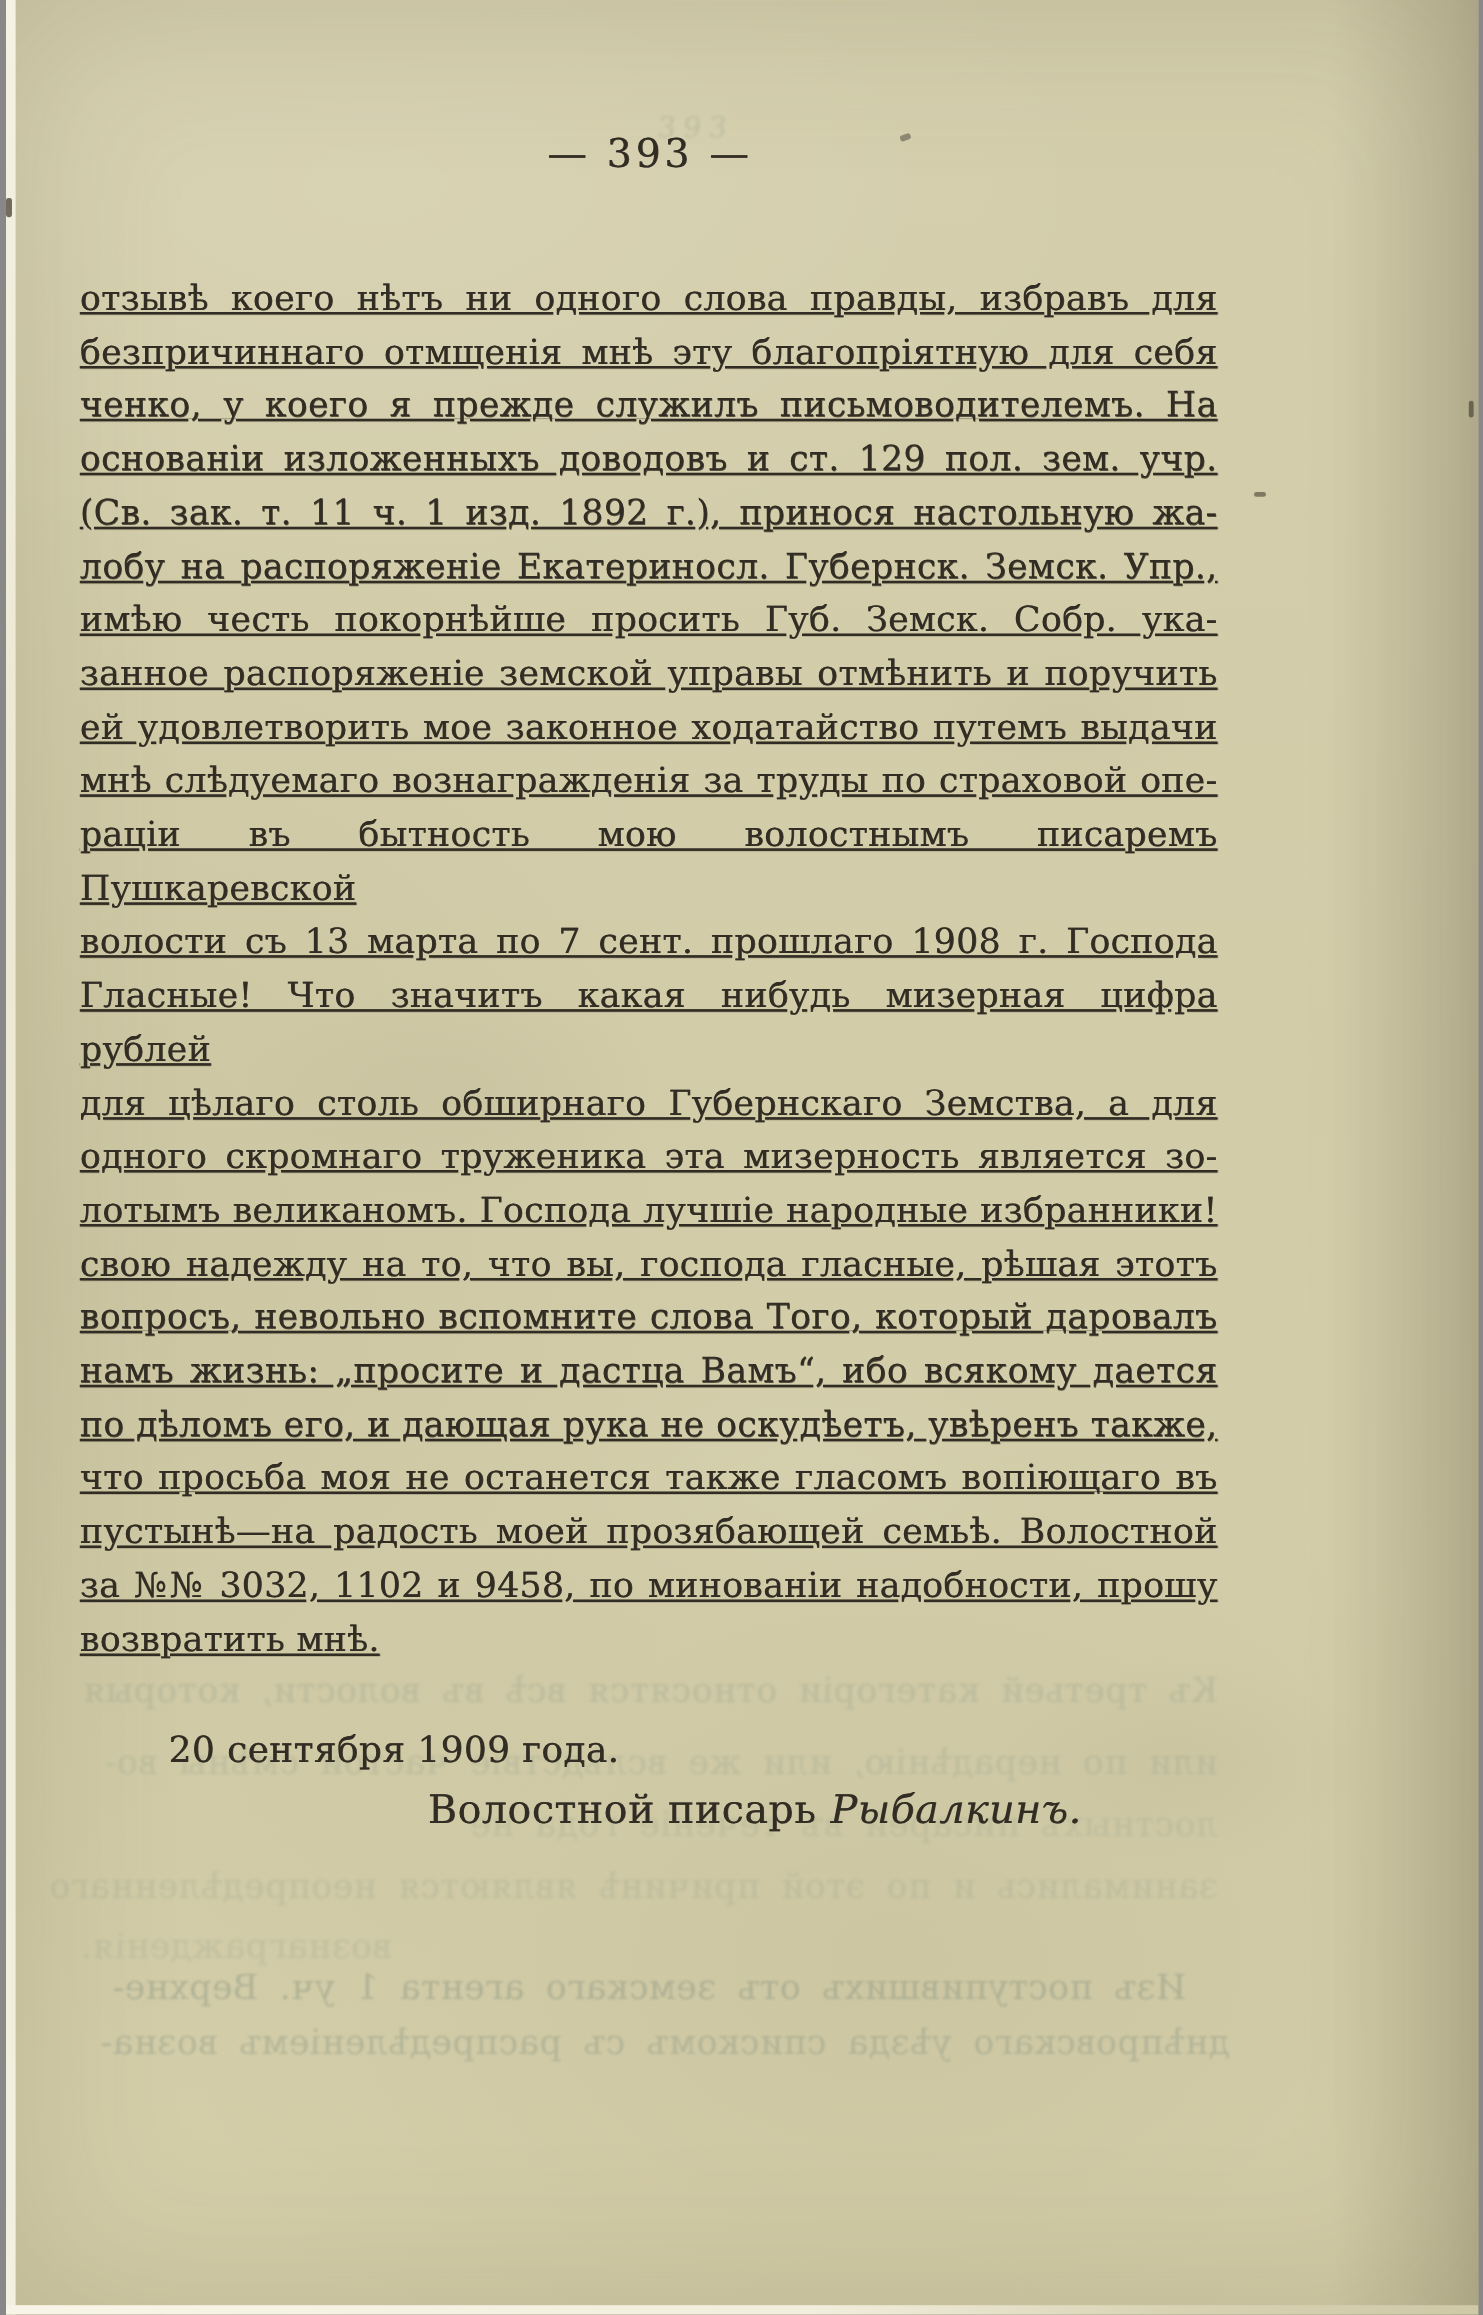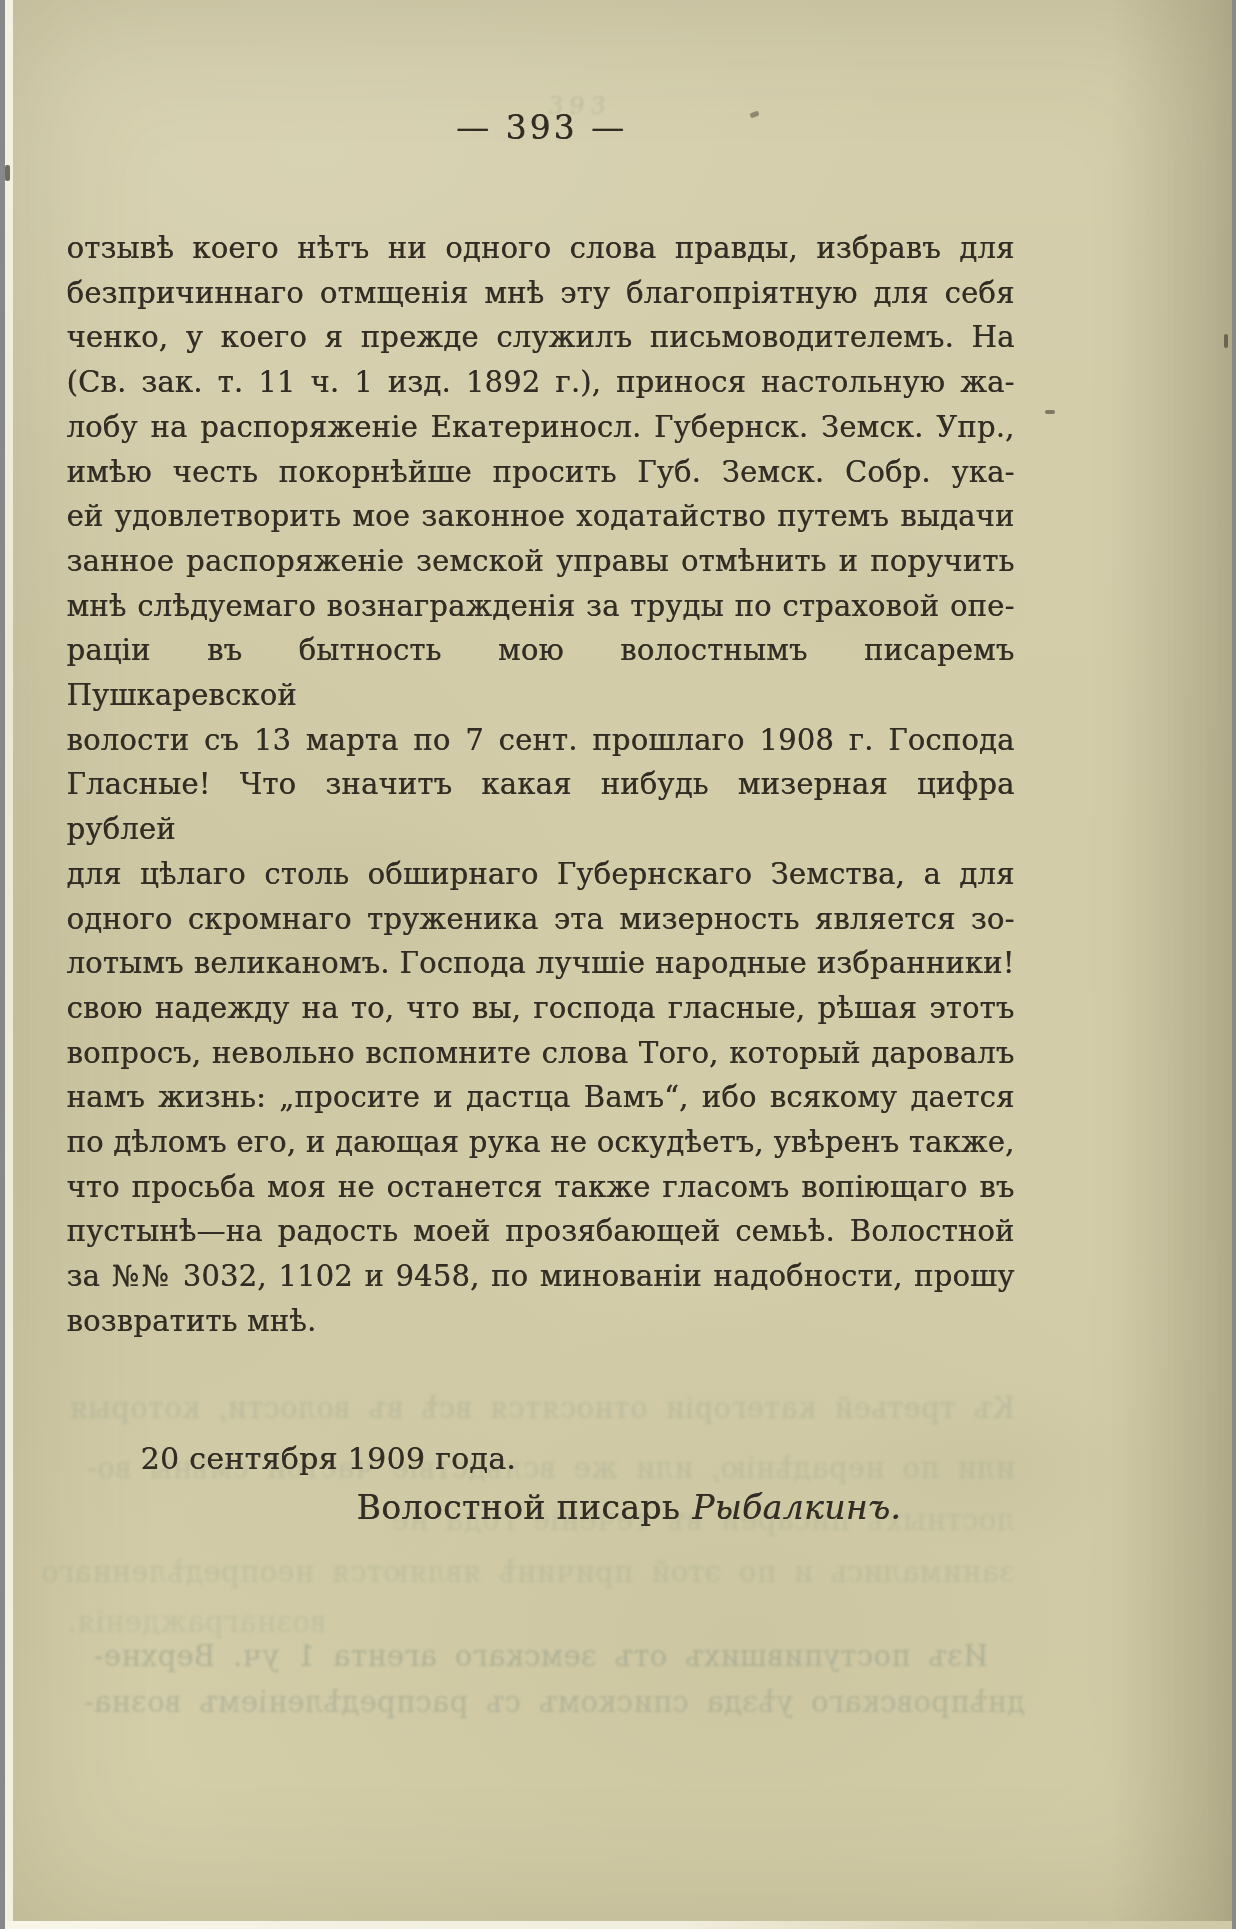--- a/index.html
+++ b/index.html
@@ -38,20 +38,21 @@
   }
   .body-text{
     position:absolute;top:226px;left:62px;width:948px;
   }
   .tline{
     font-size:29px;line-height:44.7px;
     letter-spacing:.2px;
     text-align:justify;text-align-last:justify;
     text-shadow:.4px .2px .3px rgba(45,40,28,.75);
     white-space:normal;
+    text-decoration:underline;
   }
   .tline:last-child{text-align-last:left;}
   .date-line{
     position:absolute;top:1441px;left:136px;
     font-size:30px;letter-spacing:.3px;
     text-shadow:.4px .2px .3px rgba(45,40,28,.75);
   }
   .signature-line{
     position:absolute;top:1488px;left:352px;
     font-size:33px;letter-spacing:.4px;
@@ -109,25 +110,26 @@
     </div>
 
   <div class="ghost-393">393</div>
 
   <div class="page-number">— 393 —</div>
 
   <div class="body-text">
       <div class="tline tline-0">отзывѣ коего нѣтъ ни одного слова правды, избравъ для</div>
       <div class="tline tline-1">безпричиннаго отмщенія мнѣ эту благопріятную для себя</div>
       <div class="tline tline-3">ченко, у коего я прежде служилъ письмоводителемъ. На</div>
+      <div class="tline tline-4">основаніи изложенныхъ доводовъ и ст. 129 пол. зем. учр.</div>
       <div class="tline tline-5">(Св. зак. т. 11 ч. 1 изд. 1892 г.), принося настольную жа-</div>
       <div class="tline tline-6">лобу на распоряженіе Екатериносл. Губернск. Земск. Упр.,</div>
       <div class="tline tline-7">имѣю честь покорнѣйше просить Губ. Земск. Собр. ука-</div>
+      <div class="tline tline-8">занное распоряженіе земской управы отмѣнить и поручить</div>
       <div class="tline tline-9">ей удовлетворить мое законное ходатайство путемъ выдачи</div>
-      <div class="tline tline-8">занное распоряженіе земской управы отмѣнить и поручить</div>
       <div class="tline tline-10">мнѣ слѣдуемаго вознагражденія за труды по страховой опе-</div>
       <div class="tline tline-11">раціи въ бытность мою волостнымъ писаремъ Пушкаревской</div>
       <div class="tline tline-12">волости съ 13 марта по 7 сент. прошлаго 1908 г. Господа</div>
       <div class="tline tline-13">Гласные! Что значитъ какая нибудь мизерная цифра рублей</div>
       <div class="tline tline-14">для цѣлаго столь обширнаго Губернскаго Земства, а для</div>
       <div class="tline tline-15">одного скромнаго труженика эта мизерность является зо-</div>
       <div class="tline tline-16">лотымъ великаномъ. Господа лучшіе народные избранники!</div>
       <div class="tline tline-18">свою надежду на то, что вы, господа гласные, рѣшая этотъ</div>
       <div class="tline tline-19">вопросъ, невольно вспомните слова Того, который даровалъ</div>
       <div class="tline tline-20">намъ жизнь: „просите и дастца Вамъ“, ибо всякому дается</div>

